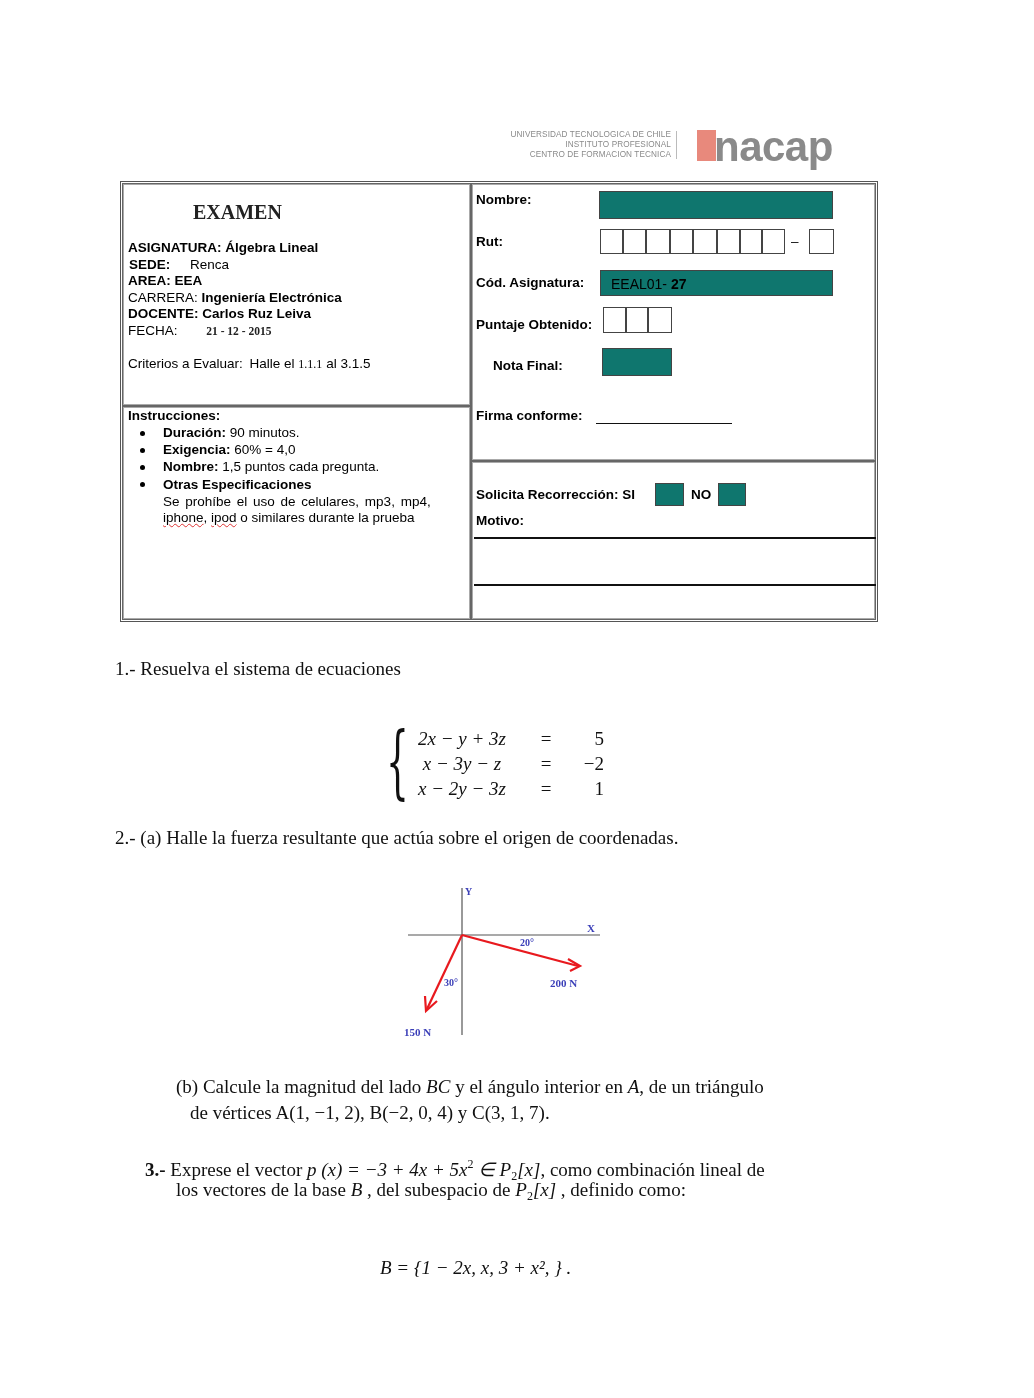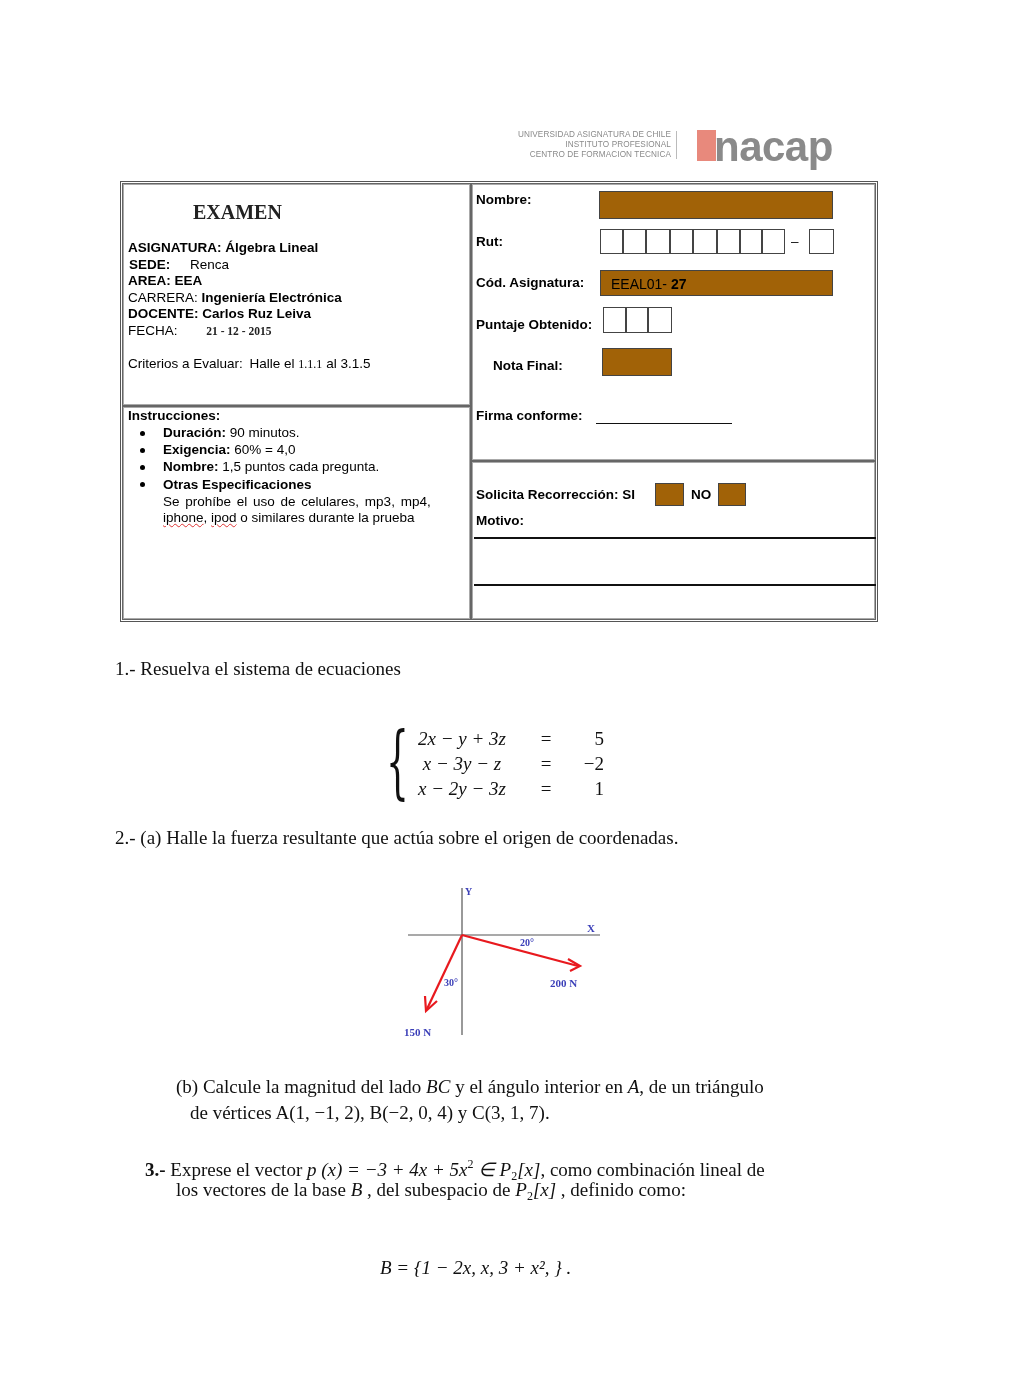--- a/index.html
+++ b/index.html
@@ -24,21 +24,21 @@
   .c-bl { left: 122px; top: 406px; width: 349px; height: 214px; }
   .c-tr { left: 471px; top: 183px; width: 405px; height: 278px; }
   .c-br { left: 471px; top: 461px; width: 405px; height: 159px; }
 
   .txt { position: absolute; white-space: nowrap; font-size: 13.5px; line-height: 16px; }
   .b { font-weight: bold; }
 
   .examen { left: 193px; top: 204px; font-family: "Liberation Serif", serif; font-weight: bold; font-size: 20px; color: #222; }
   .small-serif { font-family: "Liberation Serif", serif; font-weight: bold; font-size: 11.5px; color: #222; margin-left: 25px; }
 
-  .box { position: absolute; border: 1px solid #444; background: #a16207; text-align: center; }
+  .box { position: absolute; border: 1px solid #444; background: #0f766e; text-align: center; }
   .rut-box { position: absolute; top: 229px; height: 25px; border: 1px solid #444; }
 
   .bullet { position: absolute; width: 5px; height: 5px; border-radius: 50%; background: #000; }
 
   .hline { position: absolute; height: 2px; background: #111; }
 
   .underline-red { text-decoration: underline wavy #d33; text-decoration-thickness: 1px; }
 
   
   .serif { font-family: "Liberation Serif", serif; font-size: 19px; line-height: 24px; color: #111; position: absolute; white-space: nowrap; }
@@ -50,21 +50,21 @@
   .eq-table td.rhs { text-align: right; width: 28px; }
   .brace { position: absolute; left: 386px; top: 720px; font-family: "DejaVu Serif", serif; font-size: 80px; line-height: 84px; transform: scaleX(0.45); transform-origin: left top; color: #111; }
 
   .sup { font-size: 12px; vertical-align: 8px; }
   .sub { font-size: 12px; vertical-align: -4px; }
 </style>
 </head>
 <body>
 
 <div class="univ-text">
-  <div>UNIVERSIDAD ASIGNATURA DE CHILE</div>
+  <div>UNIVERSIDAD TECNOLOGICA DE CHILE</div>
   <div>INSTITUTO PROFESIONAL</div>
   <div>CENTRO DE FORMACION TECNICA</div>
 </div>
 <div class="logo-sep"></div>
 <div class="logo-block"></div>
 <div class="logo-text">nacap</div>
 
 <div class="frame"></div>
 <div class="cell c-tl"></div>
 <div class="cell c-bl"></div>

